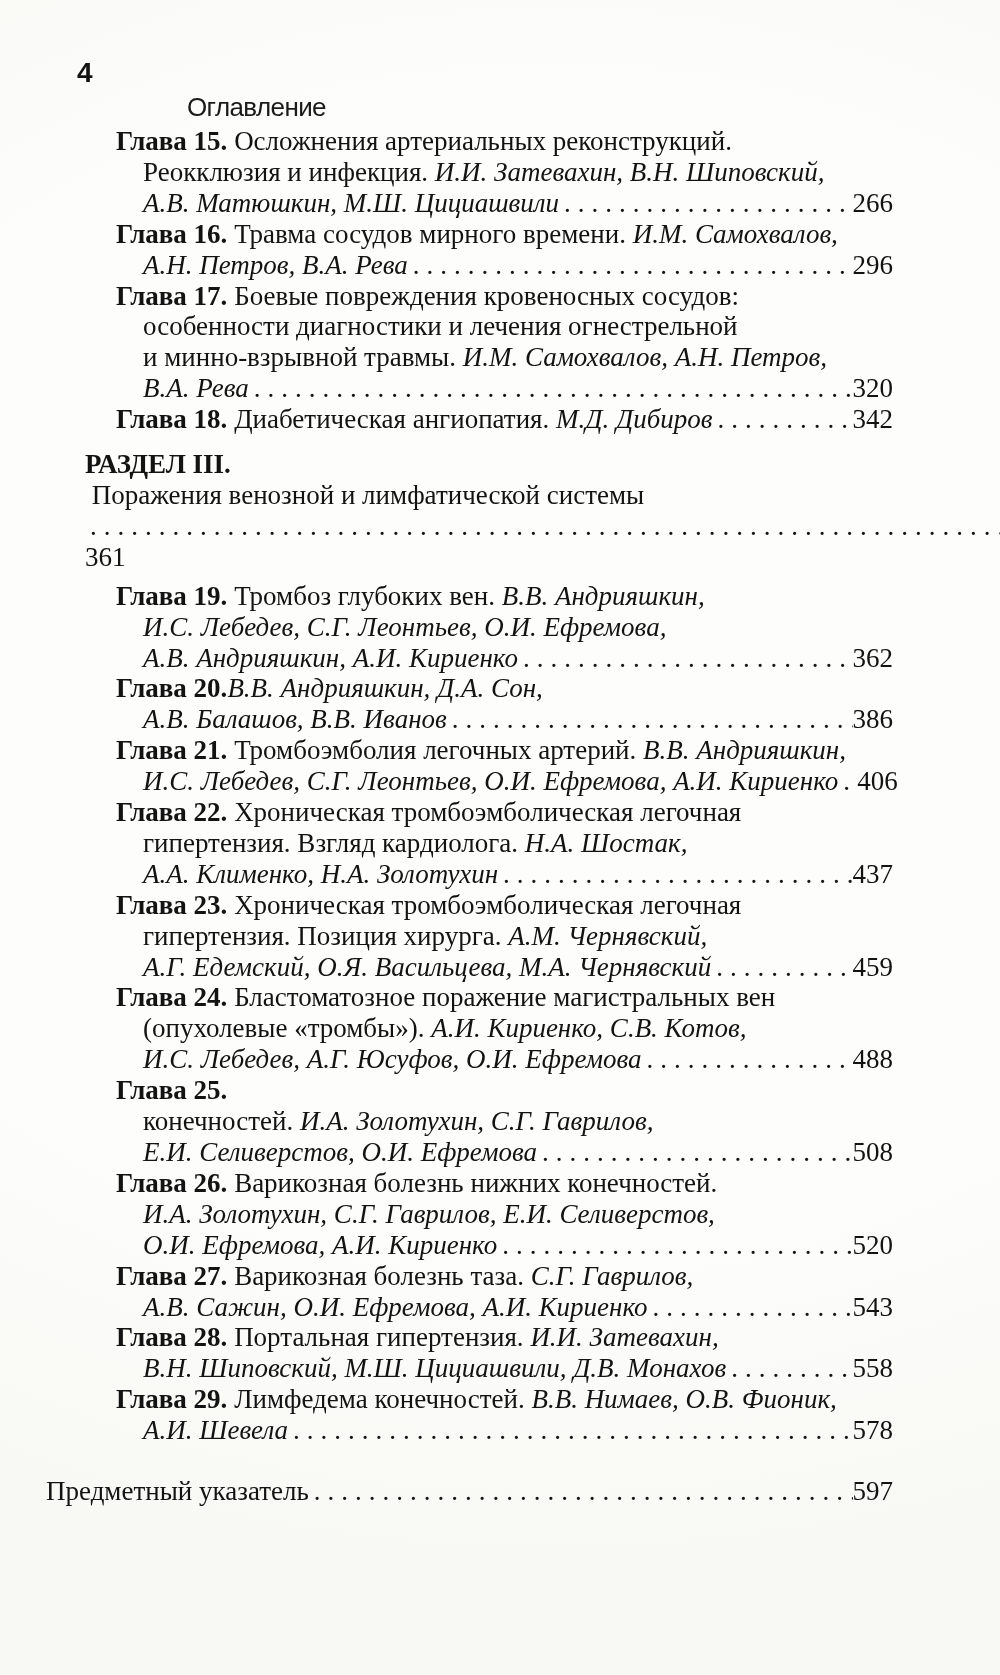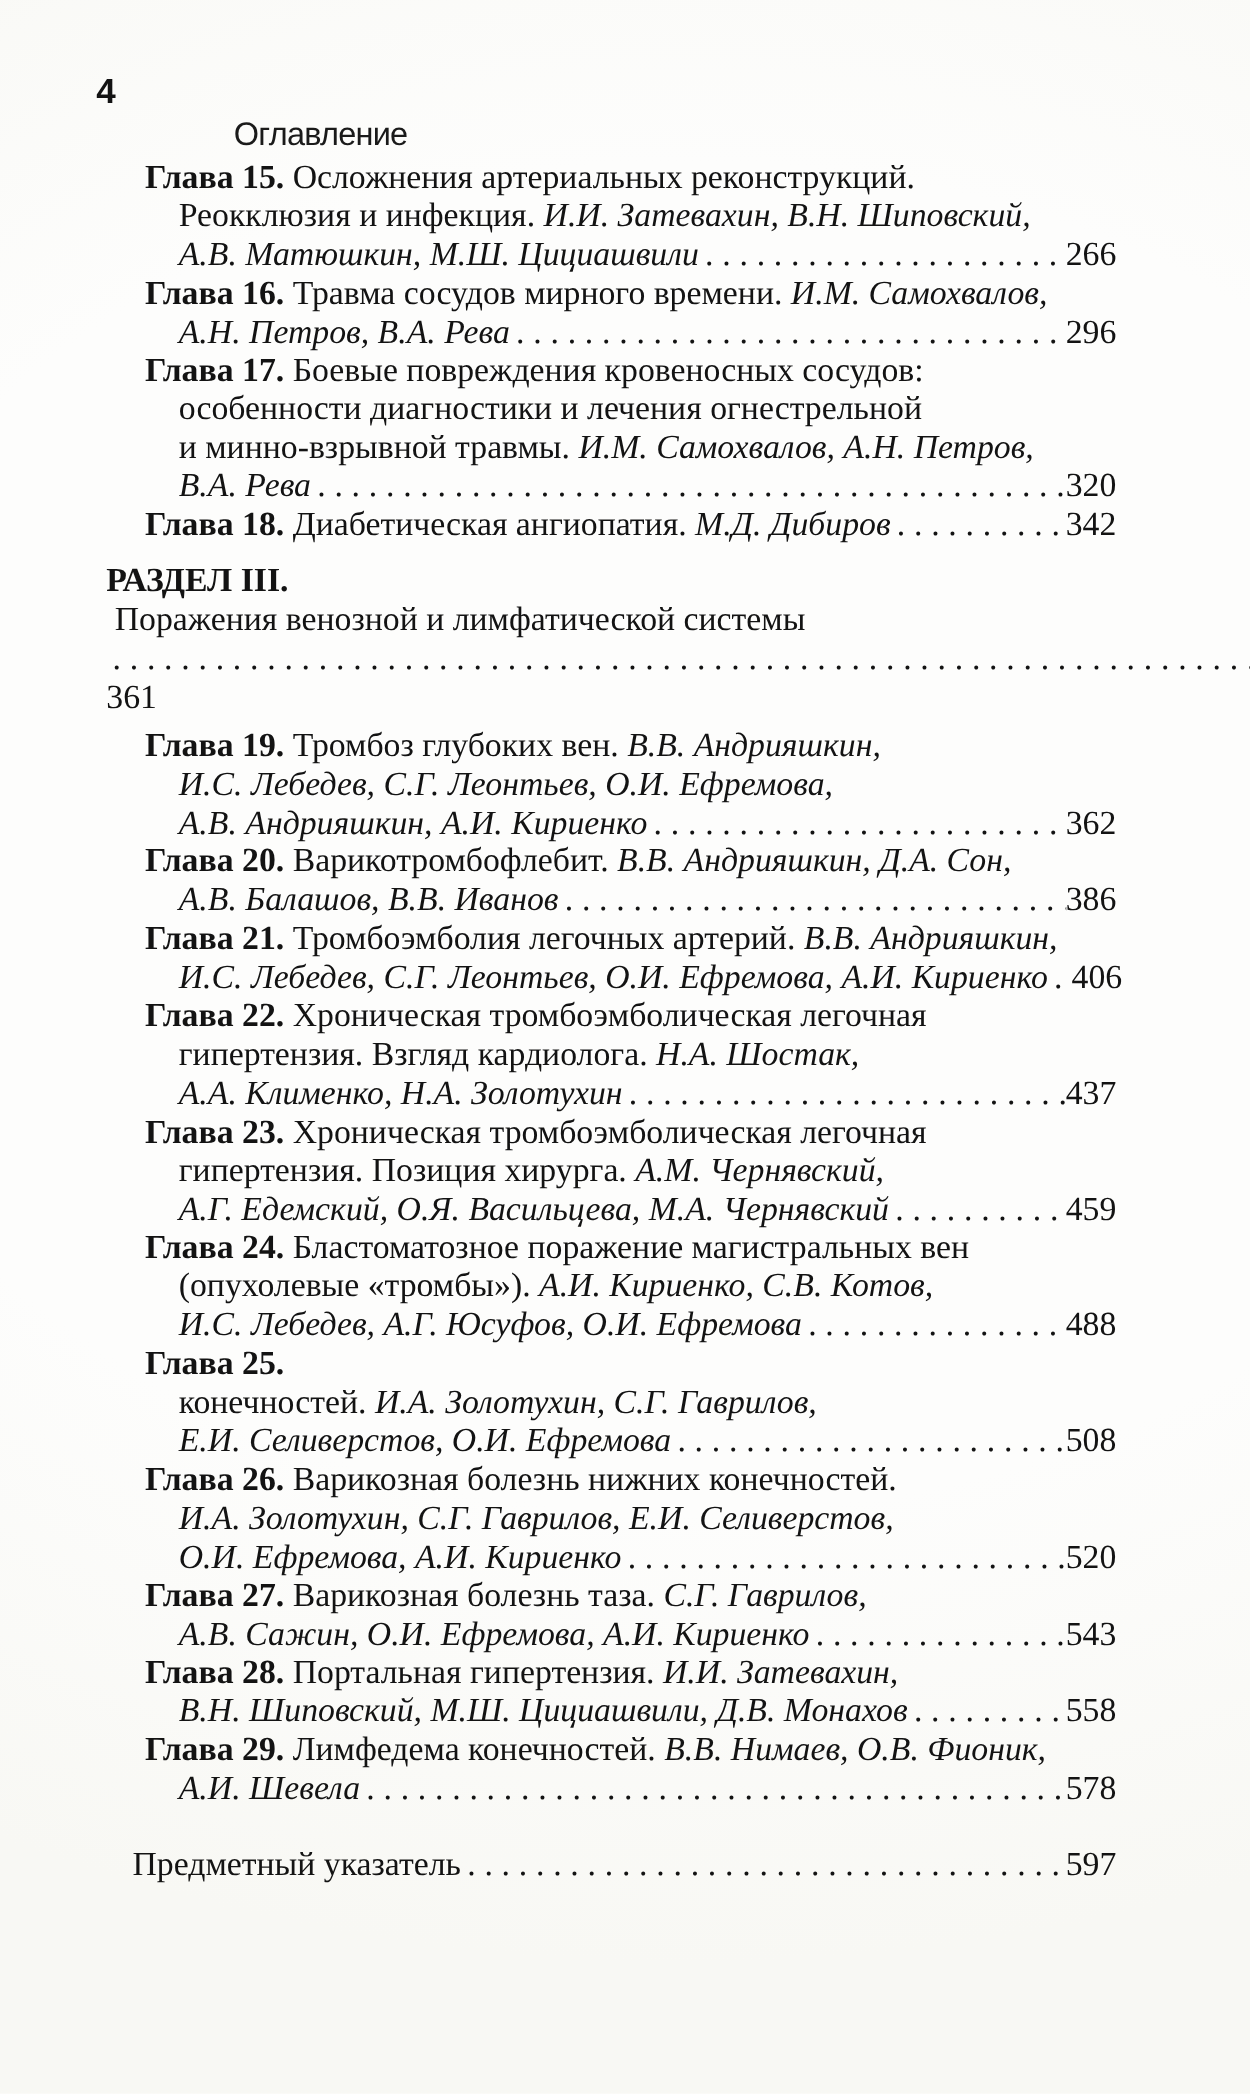--- a/index.html
+++ b/index.html
@@ -25,21 +25,21 @@
   }
   .toc { position: absolute; left: 0; top: 126px; width: 893px; }
   .line {
     display: flex; align-items: baseline;
     font-size: 27px; line-height: 30.9px;
     margin-left: 116px;
   }
   .line .seg { white-space: pre; }
   .line.indent { margin-left: 143px; }
   .entry.section .line { margin-left: 85px; margin-top: 14px; margin-bottom: 8px; flex-direction: column; }
-  .entry.footer .line { margin-left: 106px; margin-top: 30px; }
+  .entry.footer .line { margin-left: 46px; margin-top: 30px; }
   .seg.b { font-weight: bold; }
   .seg.i { font-style: italic; }
   .leader {
     flex: 1 1 auto; overflow: hidden; white-space: nowrap;
     min-width: 14px; padding-left: 5px;
   }
   .leader::after {
     content: "......................................................................";
     letter-spacing: 7px;
   }
@@ -125,21 +125,20 @@
         </div>
         <div class="line indent">
           <span class="seg i">А.В. Андрияшкин, А.И. Кириенко</span>
           <span class="leader"></span>
           <span class="page">362</span>
         </div>
       </div>
       <div class="entry chapter">
         <div class="line">
           <span class="seg b">Глава 20.</span>
-          <span class="seg r"> Варикотромбофлебит. </span>
           <span class="seg i">В.В. Андрияшкин, Д.А. Сон,</span>
         </div>
         <div class="line indent">
           <span class="seg i">А.В. Балашов, В.В. Иванов</span>
           <span class="leader"></span>
           <span class="page">386</span>
         </div>
       </div>
       <div class="entry chapter">
         <div class="line">

